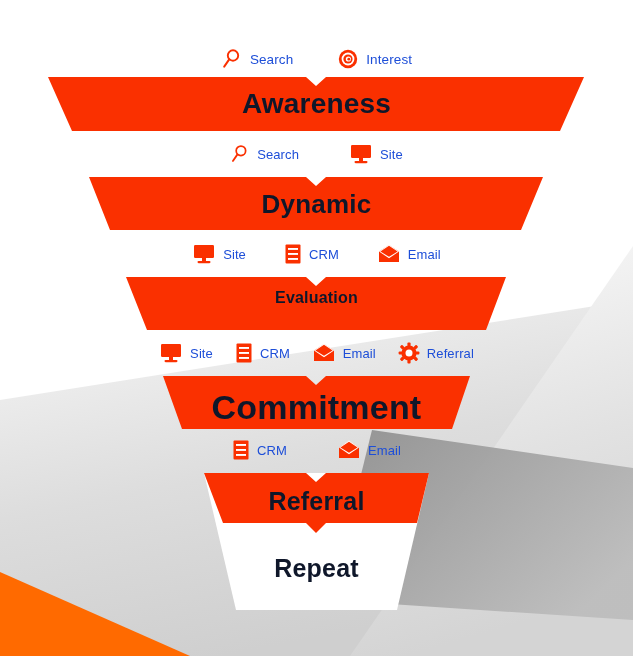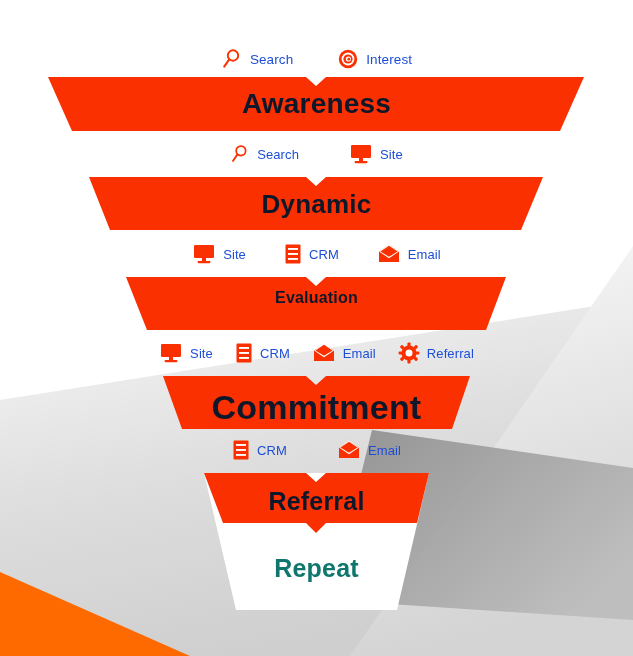--- a/index.html
+++ b/index.html
@@ -38,21 +38,21 @@
   }
   .stage-title{
     position:absolute;
     width:633px;
     left:0;
     text-align:center;
     font-weight:bold;
     letter-spacing:.2px;
   }
   .t-white{color:#0f172a;}
-  .t-dark{color:#0f766e;}
+  .t-dark{color:#0f172a;}
 </style>
 </head>
 <body>
 
 <div id="stage">
 
   <svg id="bg" viewBox="0 0 633 656" width="633" height="656" xmlns="http://www.w3.org/2000/svg">
     <defs>
       <linearGradient id="gLeft" x1="0" y1="0" x2="0.35" y2="1">
         <stop offset="0%" stop-color="#f7f7f7"></stop>

